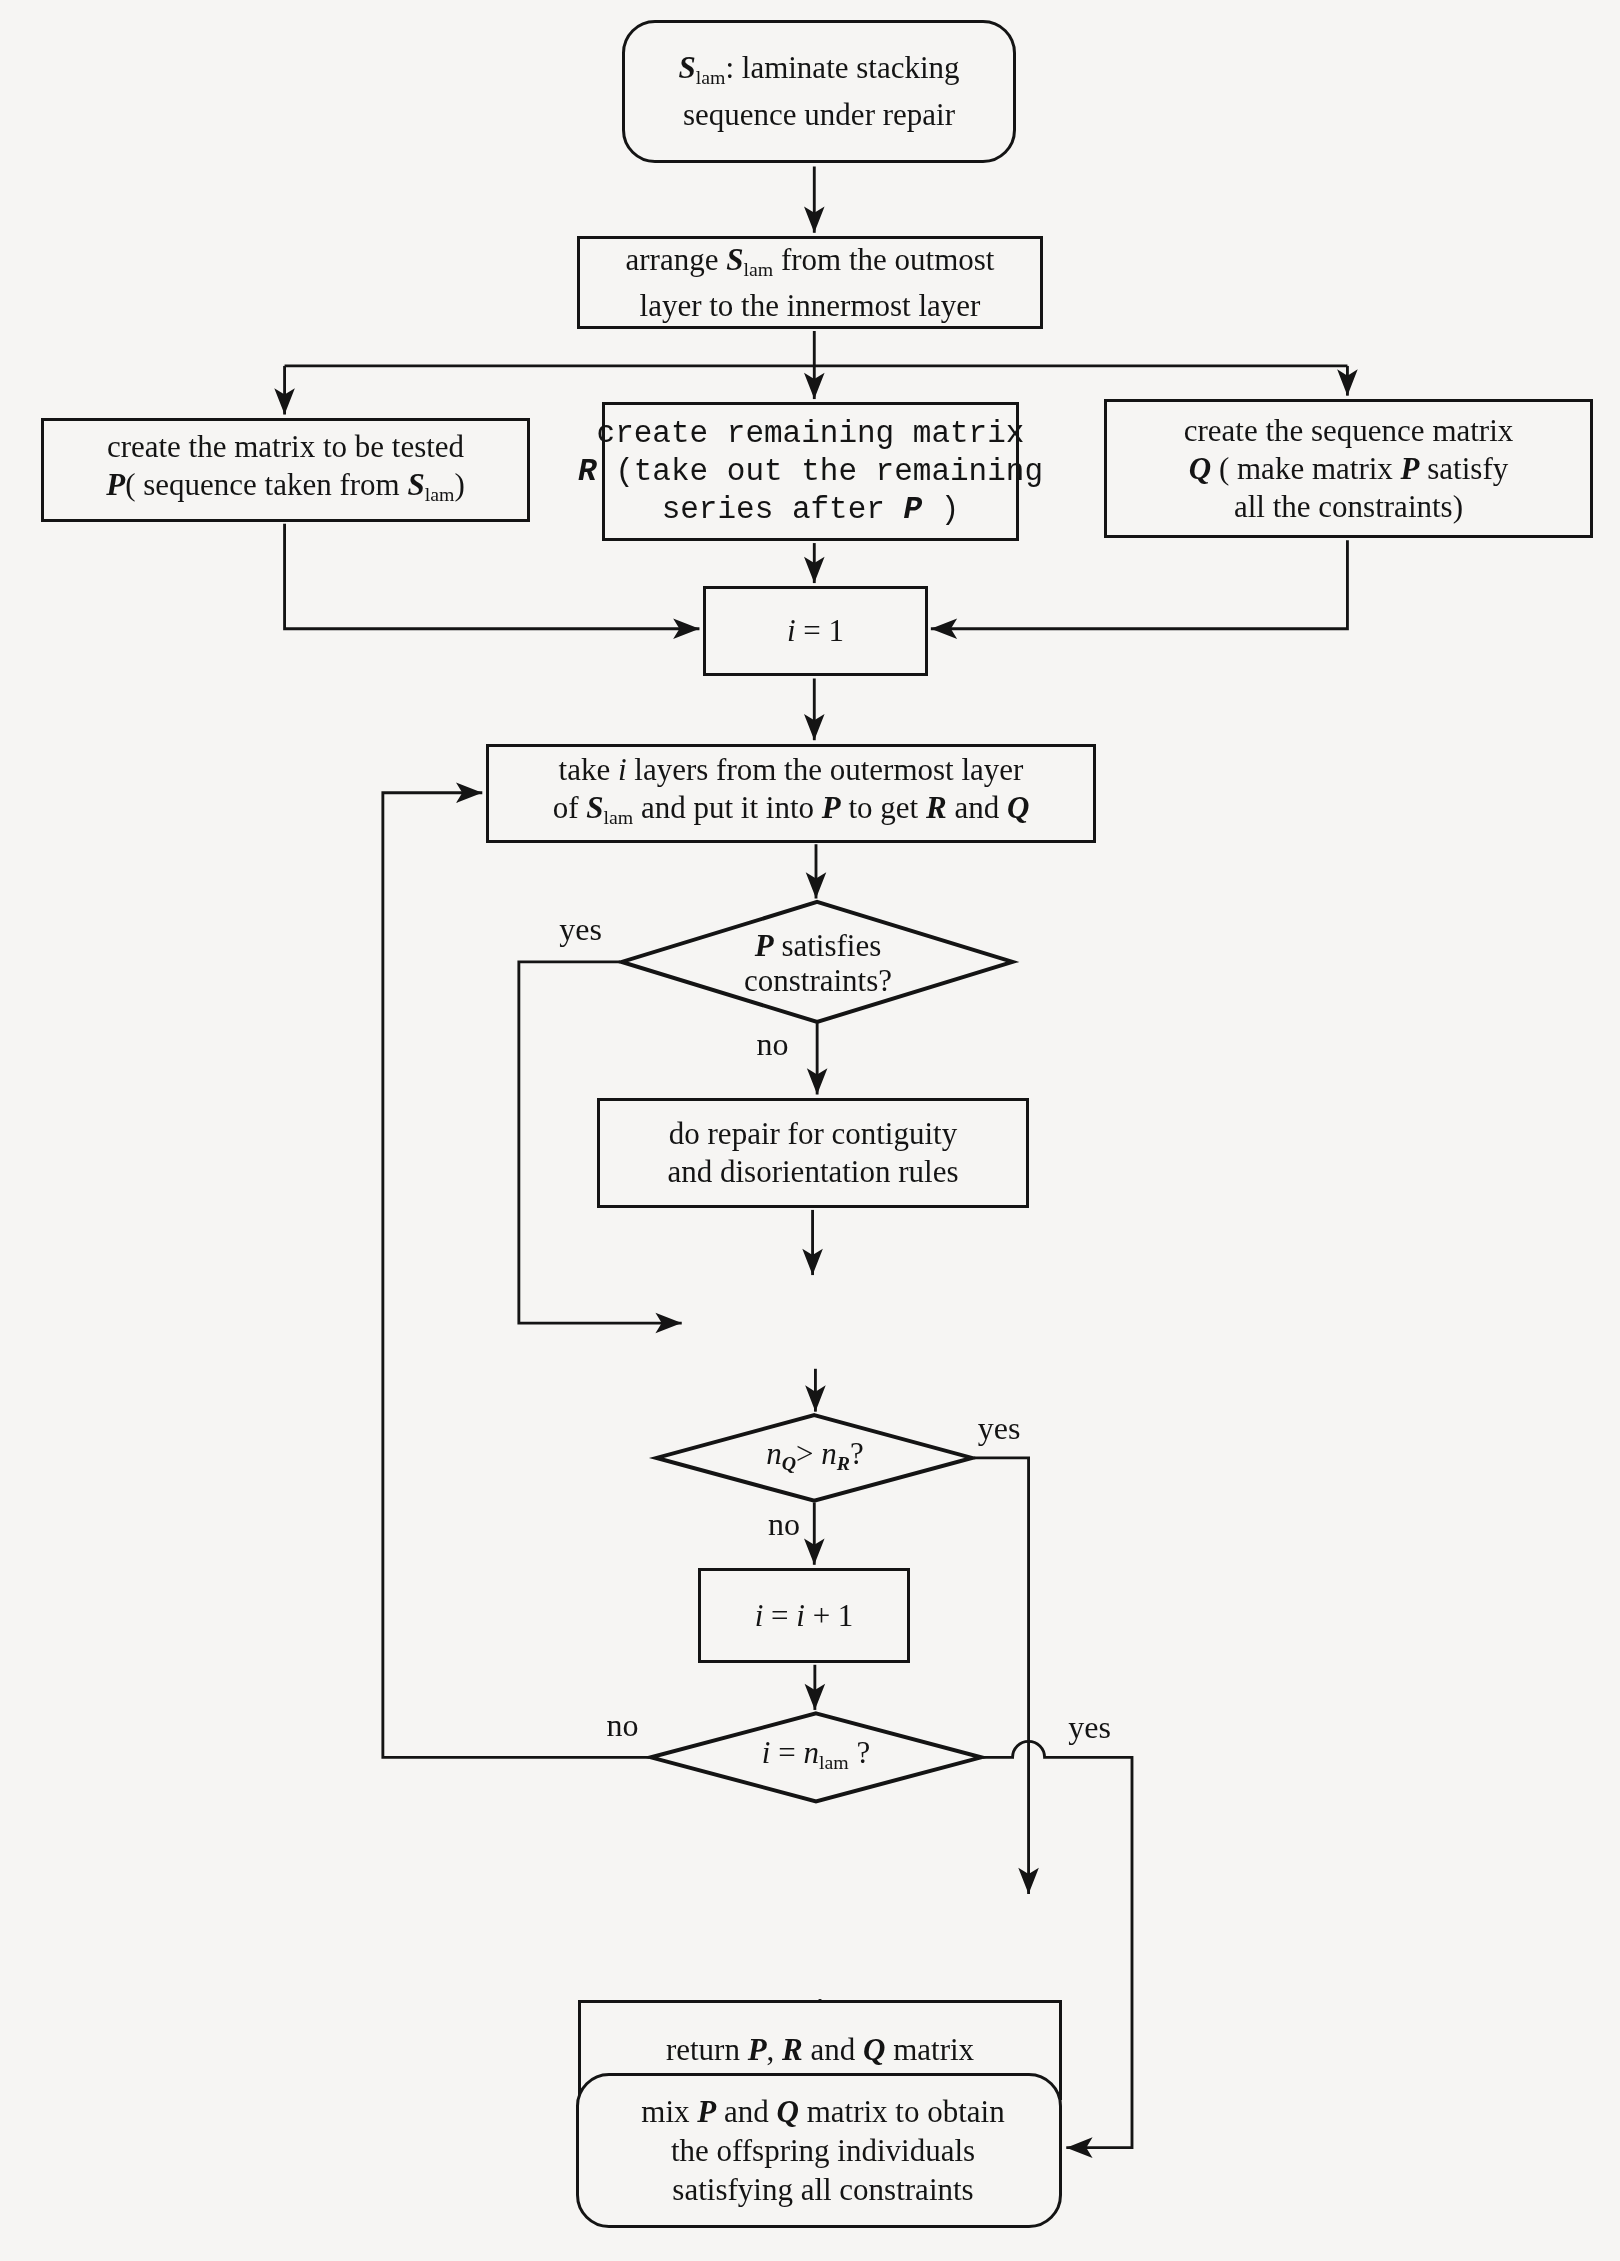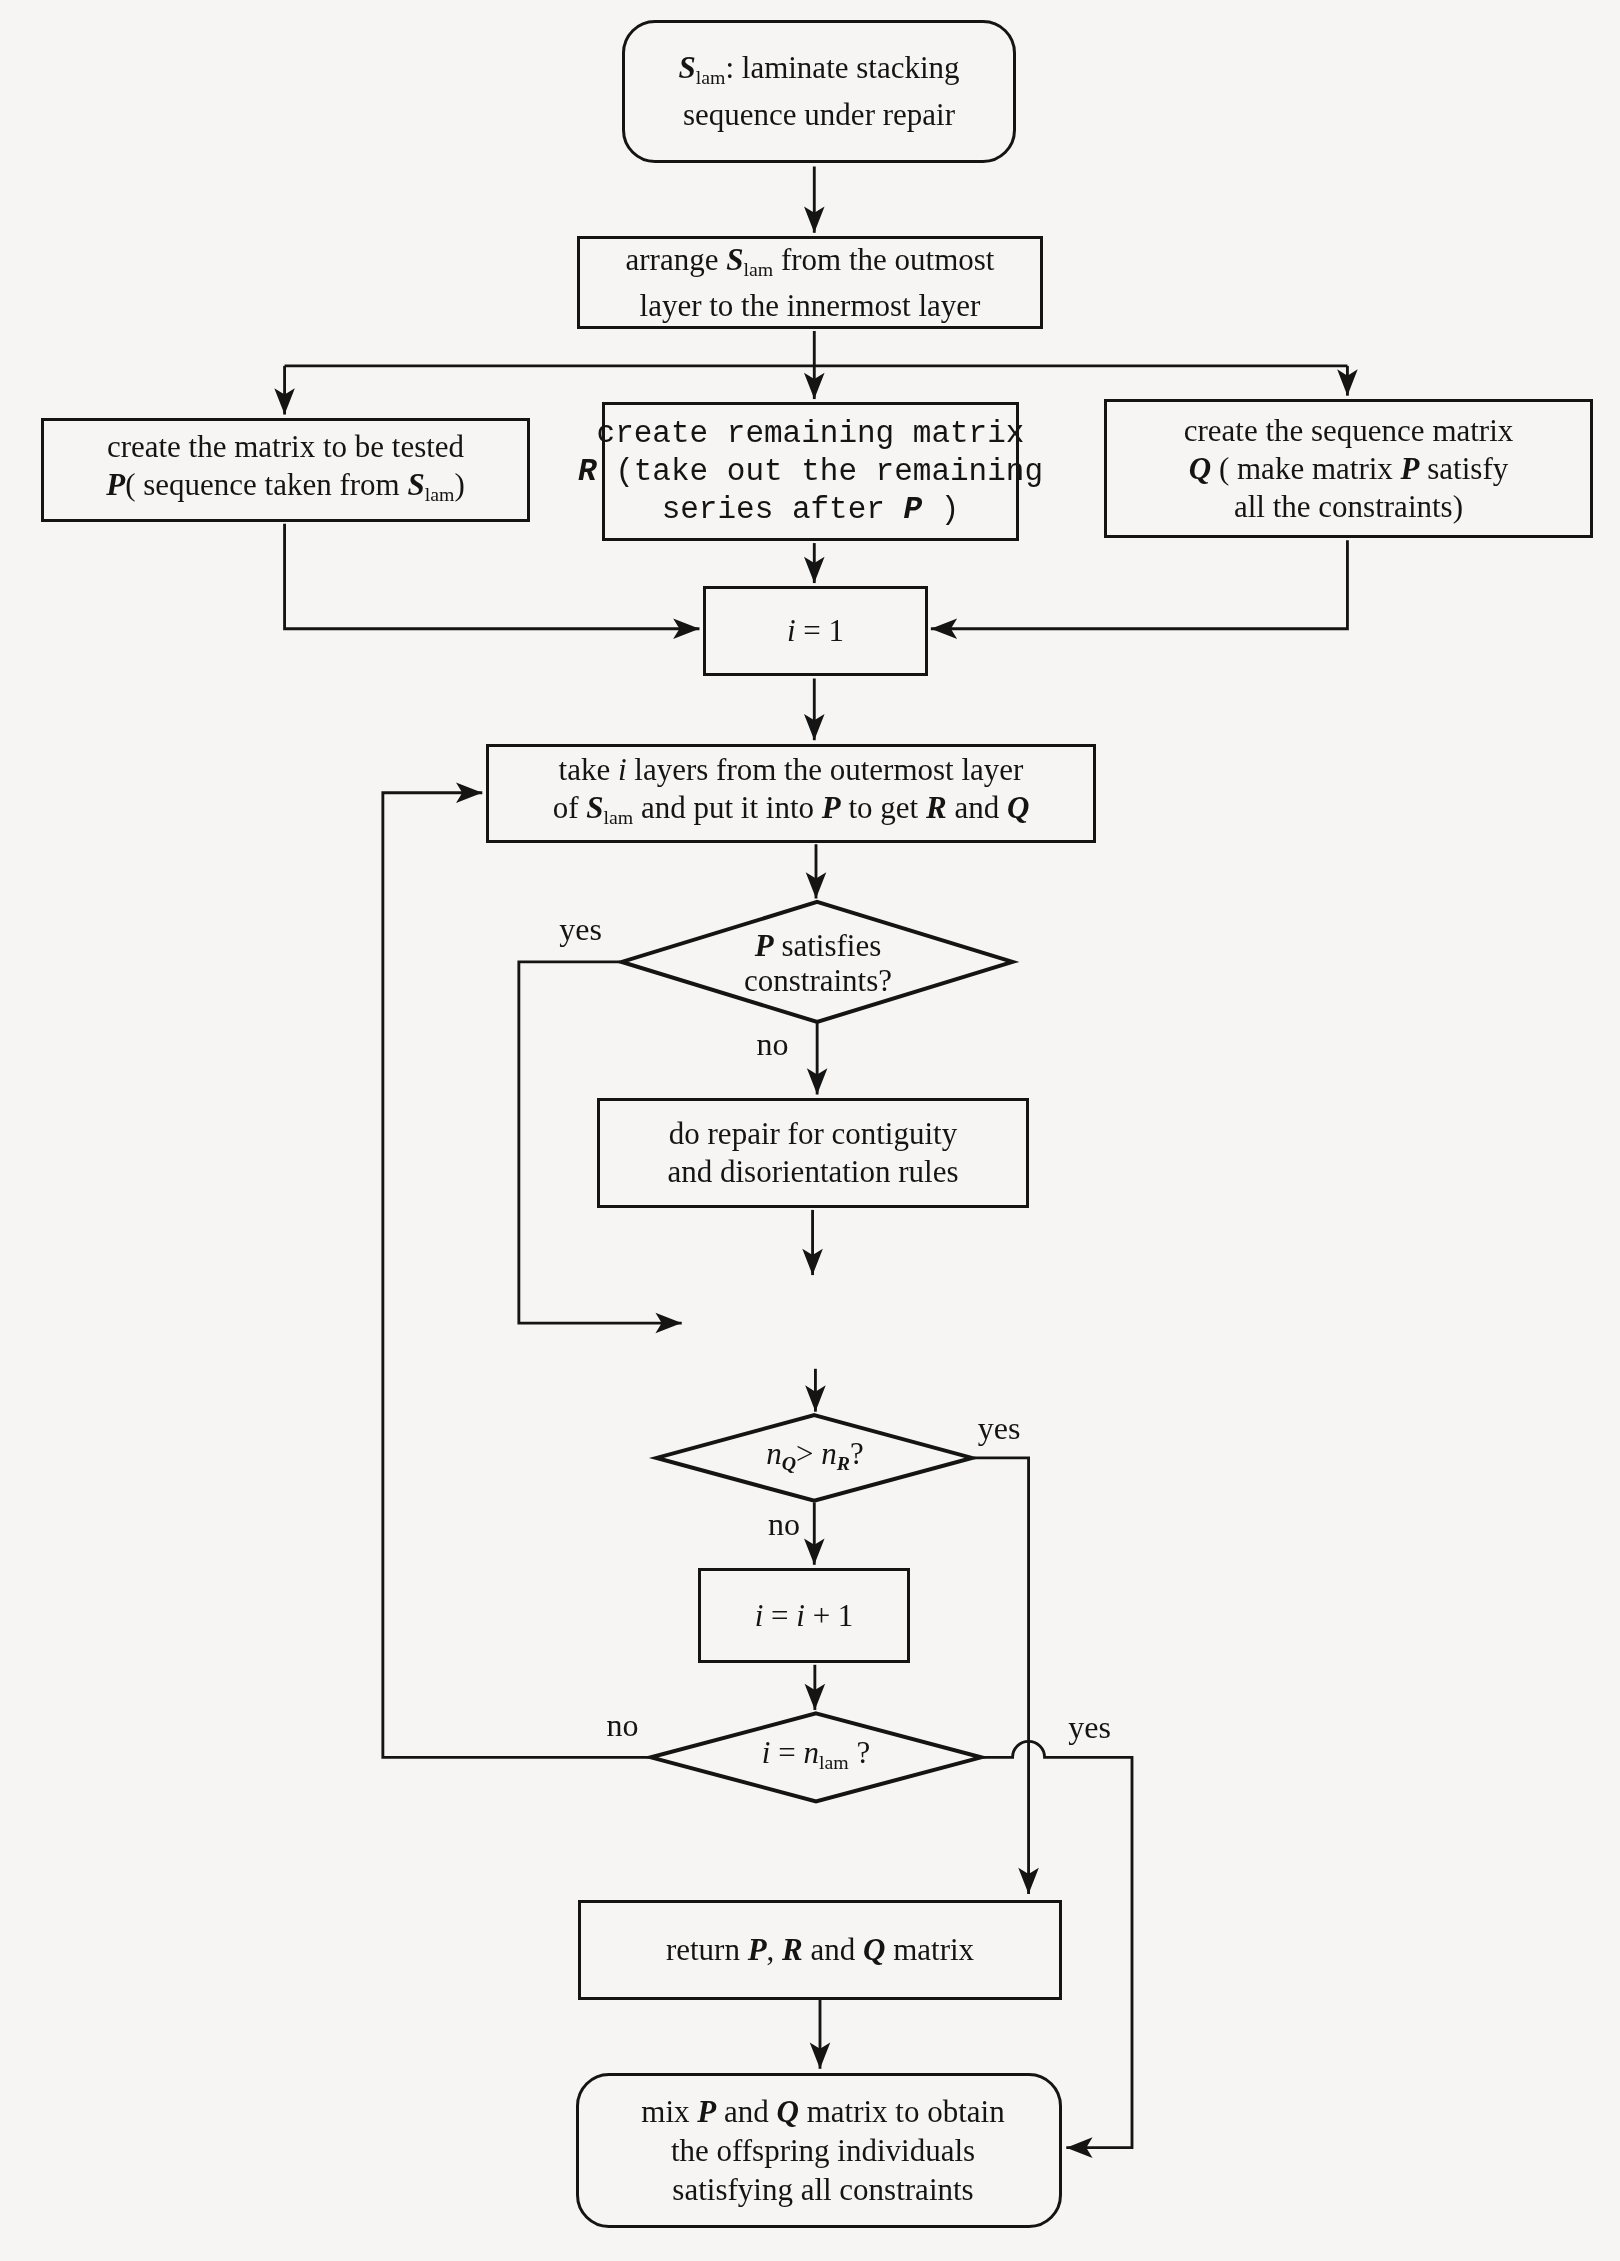--- a/index.html
+++ b/index.html
@@ -126,21 +126,21 @@
   <div class="node" style="left:597px;top:1098px;width:432px;height:110px;line-height:38px;">
     <div class="line"><span class="s-n">do repair for contiguity</span></div>
     <div class="line"><span class="s-n">and disorientation rules</span></div>
   </div>
 
 
   <div class="node" style="left:698px;top:1568px;width:212px;height:95px;">
     <div class="line"><span class="s-i">i</span><span class="s-n"> = </span><span class="s-i">i</span><span class="s-n"> + 1</span></div>
   </div>
 
-  <div class="node" style="left:578px;top:1900px;width:484px;height:100px;">
+  <div class="node" style="left:578px;top:2000px;width:484px;height:100px;">
     <div class="line"><span class="s-n">return </span><span class="s-bi">P</span><span class="s-n">, </span><span class="s-bi">R</span><span class="s-n"> and </span><span class="s-bi">Q</span><span class="s-n"> matrix</span></div>
   </div>
 
   <div class="node rounded" style="left:576px;top:2073px;width:486px;height:155px;line-height:39px;padding-left:8px;">
     <div class="line"><span class="s-n">mix </span><span class="s-bi">P</span><span class="s-n"> and </span><span class="s-bi">Q</span><span class="s-n"> matrix to obtain</span></div>
     <div class="line"><span class="s-n">the offspring individuals</span></div>
     <div class="line"><span class="s-n">satisfying all constraints</span></div>
   </div>
 
   <div class="dtext" style="left:652px;top:915px;width:332px;height:95px;">

